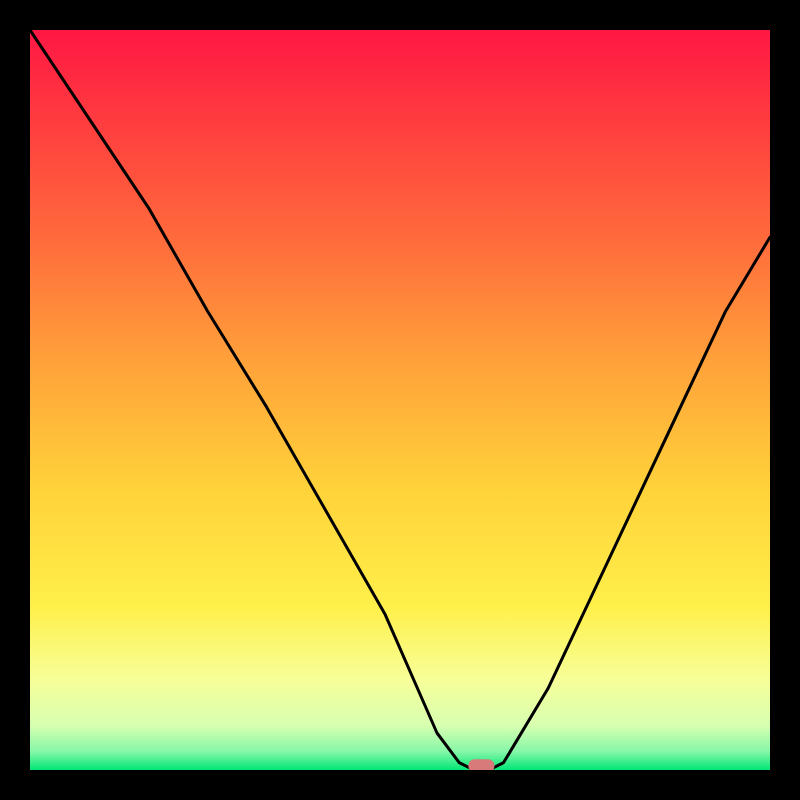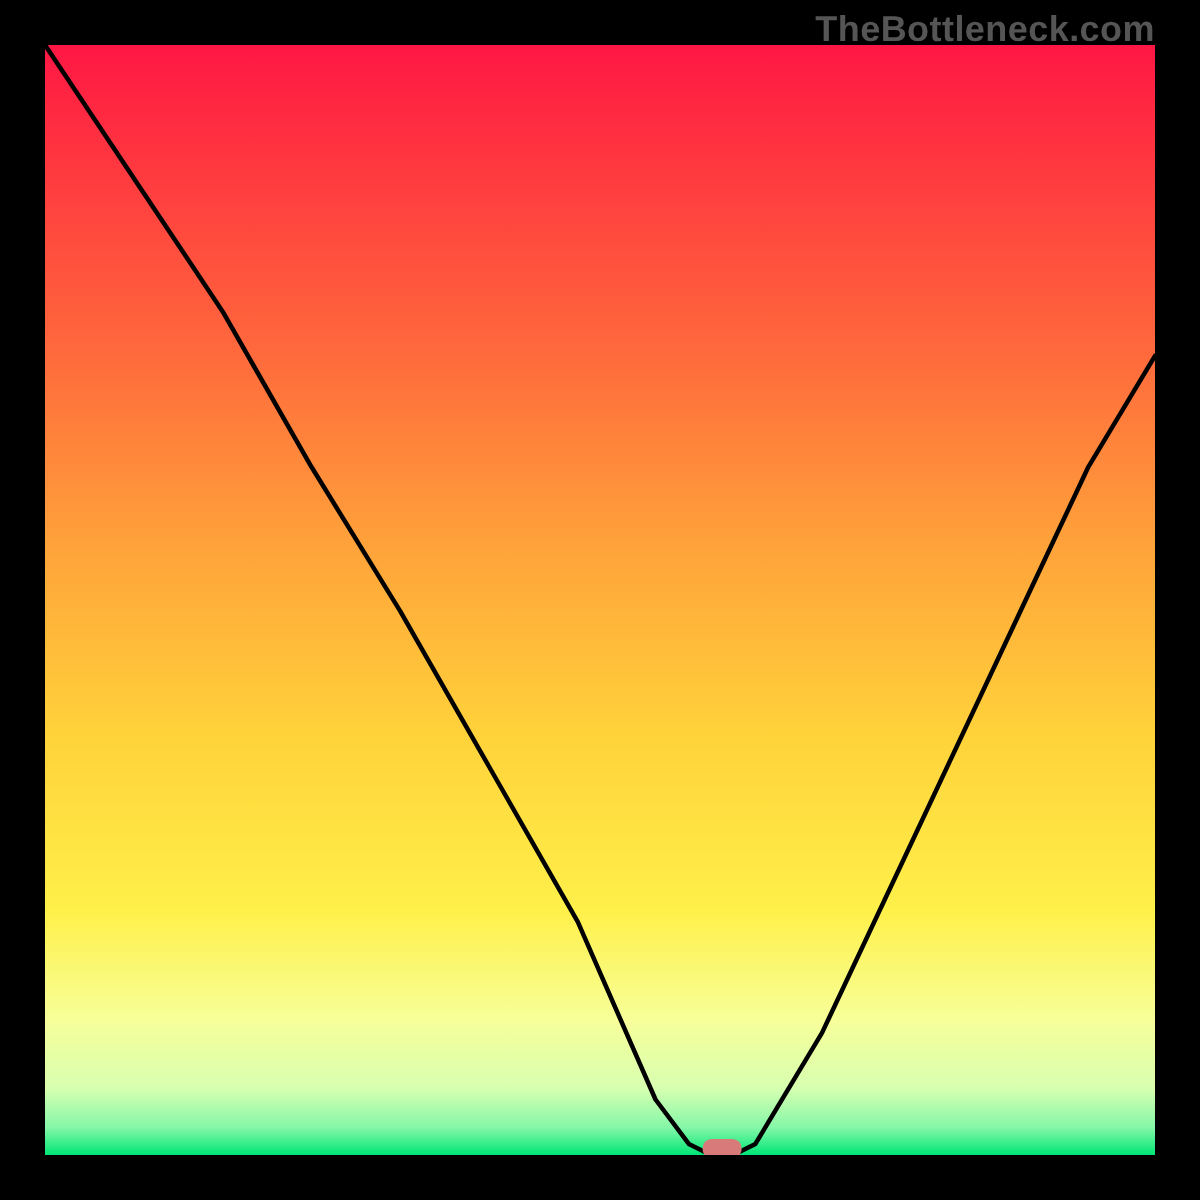--- a/index.html
+++ b/index.html
@@ -35,21 +35,20 @@
     font-weight: 600;
     color: #555;
     letter-spacing: 0.3px;
   }
   svg { display: block; }
 </style>
 </head>
 <body>
 
 <div class="frame">
-  <div class="watermark">TheBottleneck.com</div>
   <div class="plot-area">
     <svg id="chart-svg" width="740" height="740" viewBox="0 0 740 740">
       <defs>
         <linearGradient id="bg-grad" x1="0" y1="0" x2="0" y2="1">
             <stop offset="0%" stop-color="#ff1744"></stop>
             <stop offset="12%" stop-color="#ff3b3f"></stop>
             <stop offset="28.000000000000004%" stop-color="#ff6a3c"></stop>
             <stop offset="45%" stop-color="#ffa23a"></stop>
             <stop offset="62%" stop-color="#ffd23a"></stop>
             <stop offset="78%" stop-color="#fff04a"></stop>

